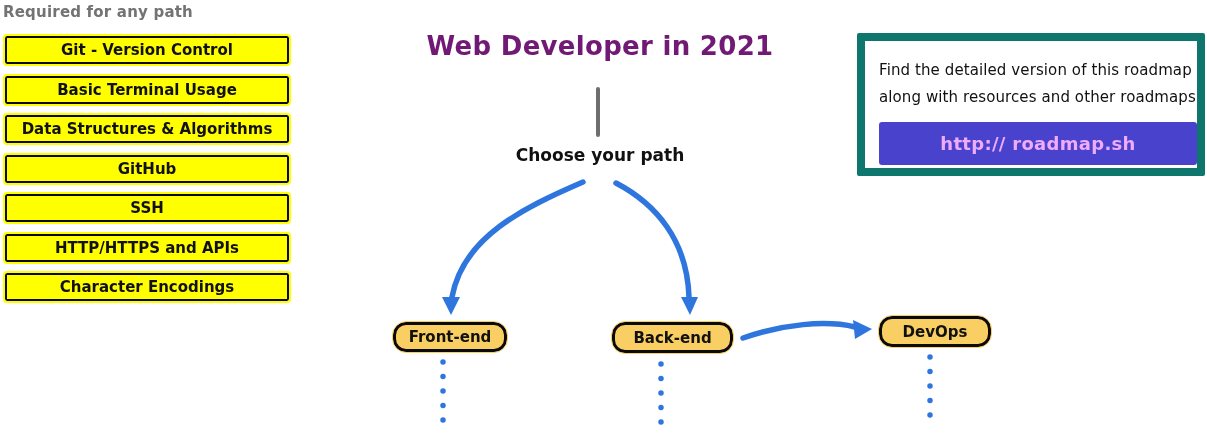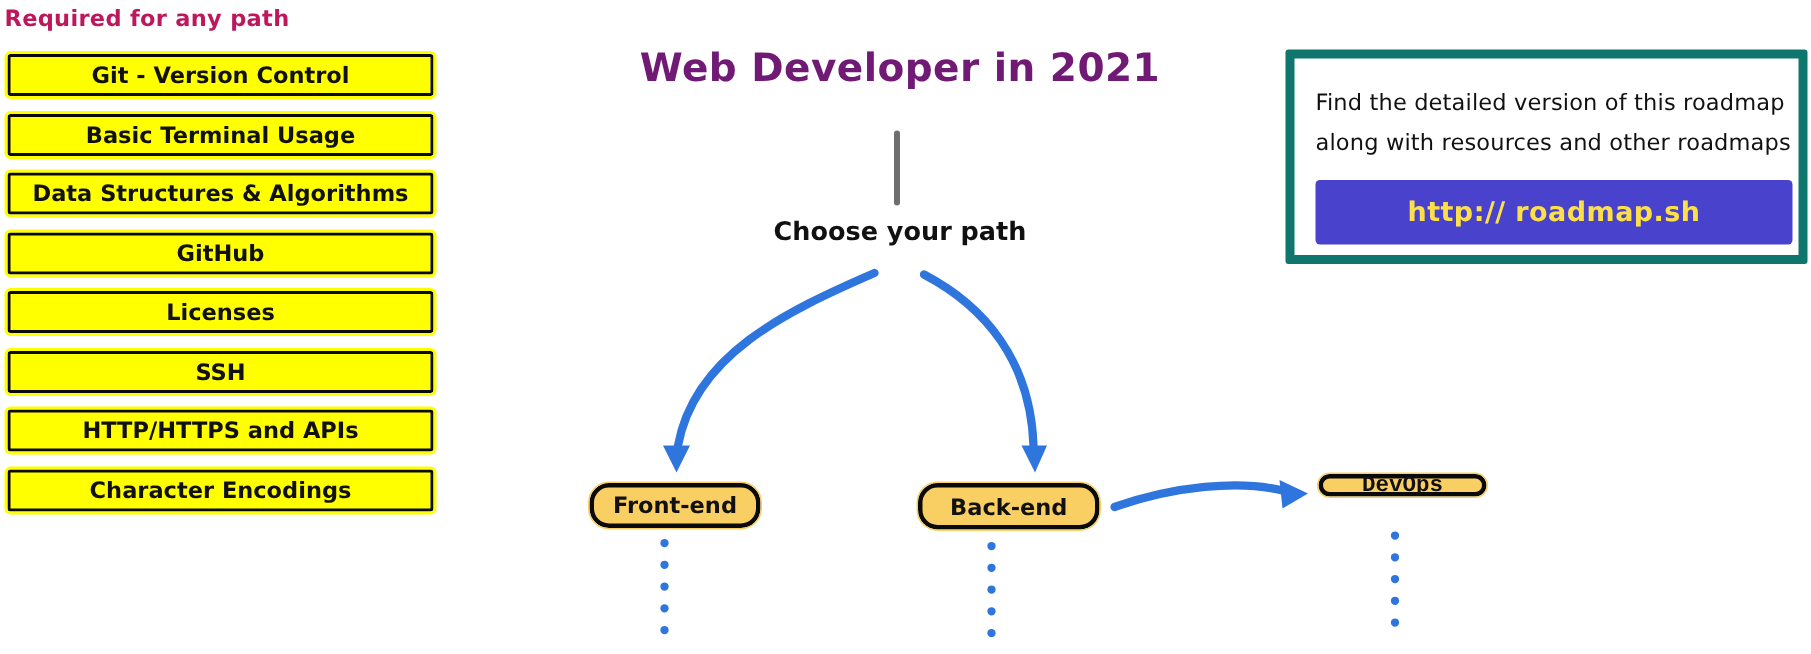--- a/index.html
+++ b/index.html
@@ -18,21 +18,21 @@
   #canvas {
     position:relative;
     width:1207px;
     height:436px;
     background:#fff;
     overflow:hidden;
   }
   
   .req-heading {
     position:absolute; left:3px; top:3px;
-    font-size:15px; font-weight:bold; color:#be185d;
+    font-size:15px; font-weight:bold; color:#737373;
     letter-spacing:0.2px;
   }
   .req-list {
     position:absolute; left:5px; top:36px; width:284px;
     display:flex; flex-direction:column; gap:11.5px;
   }
   .req-item {
     height:28px;
     background:var(--required-fill);
     border:2px solid #0a0a0a;
@@ -68,76 +68,75 @@
     border:3px solid #0a0a0a;
     outline:1px solid var(--path-fill);
     border-radius:13px;
     display:flex; align-items:center; justify-content:center;
     font-size:15px; font-weight:bold; color:#111;
     cursor:pointer;
     white-space:nowrap;
   }
   #box-frontend { left:393px; top:322px; width:114px; height:30px; }
   #box-backend  { left:612px; top:322px; width:121px; height:31px; }
-  #box-devops   { left:879px; top:316px; width:112px; height:15px;font-family:Liberation Mono, monospace; }
+  #box-devops   { left:879px; top:316px; width:112px; height:31px; }
   
   .flow-svg {
     position:absolute; left:0; top:0;
     width:1207px; height:436px;
     color:var(--arrow-blue);
     pointer-events:none;
   }
   .flow-svg path.arrow {
     fill:none; stroke:currentColor; stroke-width:5.5; stroke-linecap:round;
   }
   .flow-svg polygon.head { fill:currentColor; }
   .flow-svg line.dots {
     stroke:currentColor; stroke-width:5.5;
     stroke-linecap:round; stroke-dasharray:0.1 14.4;
   }
   
   .info-box {
     position:absolute; left:857px; top:33px;
     width:348px; height:143px;
     background:#fff;
-    border:6px solid #0f766e;
+    border:8px solid #0f766e;
     border-radius:2px;
   }
   .info-line1, .info-line2 {
     position:absolute; left:14px;
     font-size:15px; color:#111;
     white-space:nowrap;
     letter-spacing:0.1px;
   }
   .info-line1 { top:20px; }
   .info-line2 { top:47px; }
   .info-button {
     position:absolute; left:14px; top:81px;
     width:318px; height:43px;
     background:var(--button-bg);
     border:none; border-radius:3px;
     display:flex; align-items:center; justify-content:center;
-    color:#fde047; font-size:18px; font-weight:bold;
+    color:#f0abfc; font-size:18px; font-weight:bold;
     font-family:inherit;
     cursor:pointer;
     letter-spacing:0.3px;
   }
 </style>
 </head>
 <body>
 
 <div id="canvas">
 
   <div class="req-heading">Required for any path</div>
   <div class="req-list">
     <div class="req-item">Git - Version Control</div>
     <div class="req-item">Basic Terminal Usage</div>
     <div class="req-item">Data Structures &amp; Algorithms</div>
     <div class="req-item">GitHub</div>
-    <div class="req-item">Licenses</div>
     <div class="req-item">SSH</div>
     <div class="req-item">HTTP/HTTPS and APIs</div>
     <div class="req-item">Character Encodings</div>
   </div>
 
   <div class="main-title">Web Developer in 2021</div>
   <div class="stem-line"></div>
   <div class="choose-label">Choose your path</div>
 
   <svg class="flow-svg" viewBox="0 0 1207 436" xmlns="http://www.w3.org/2000/svg" aria-hidden="true">

